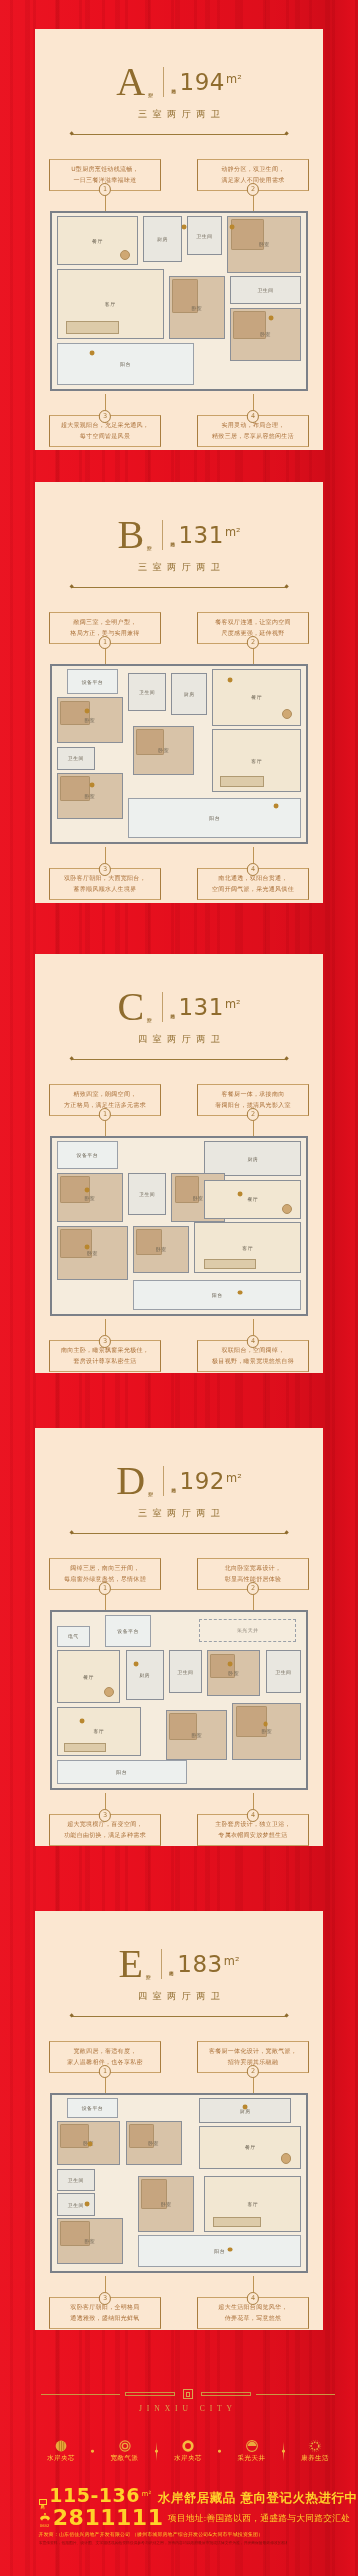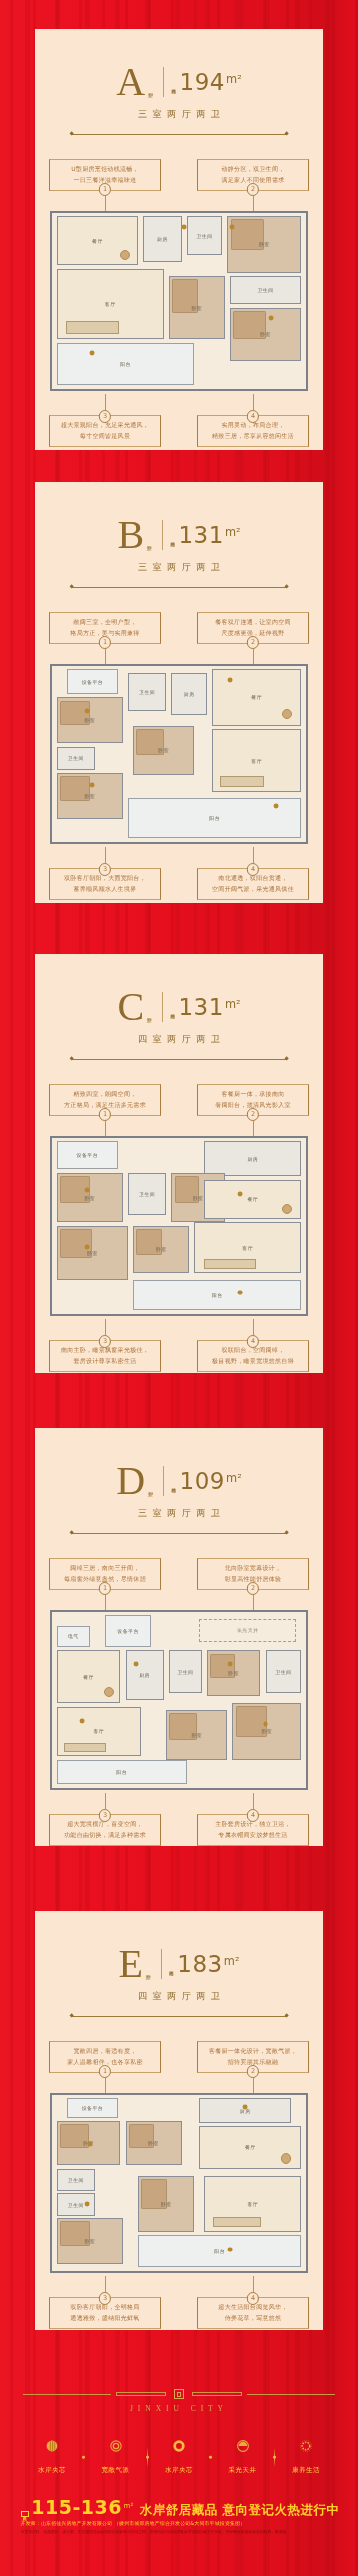--- a/index.html
+++ b/index.html
@@ -43,31 +43,31 @@
   .r-tile{background:#e9e7e0;}
   .r-light{background:#edf0ee;border-color:#9aa0a8;}
   .r-open{background:transparent;border:0.5px dashed #9aa0a8;}
   .rlabel{font-size:4.9px;color:#665e4e;z-index:2;letter-spacing:0.5px;}
   .r-open .rlabel{color:#8a8276;}
   .bed{position:absolute;left:2.2px;top:2.2px;width:44%;height:52%;background:#c3a079;border:0.5px solid #a88a61;border-radius:1.1px;opacity:.85;}
   .tbl{position:absolute;right:9%;bottom:10%;width:8.1px;height:8.1px;background:#cfa873;border:0.5px solid #b08e5d;border-radius:50%;}
   .sofa{position:absolute;bottom:7%;left:8%;width:48%;height:15%;background:#ddcba9;border:0.5px solid #b09a72;}
   .marker{position:absolute;width:4.9px;height:4.9px;border-radius:50%;background:#b9872e;transform:translate(-50%,-50%);z-index:3;}
   
-  .footer{position:relative;z-index:1;height:245px;}
+  .footer{position:relative;z-index:1;height:245px;padding-left:18px;}
   .fdiv{display:flex;align-items:center;padding:59px 23px 0;}
   .fline{flex:1;height:0.5px;background:#c99a43;}
   .frect{width:50px;height:3.8px;border:0.5px solid #c99a43;margin:0 5.4px;box-sizing:border-box;}
   .seal{width:8.1px;height:8.1px;border:0.5px solid #d8a64f;display:inline-block;position:relative;margin:0 2.2px;}
   .seal::after{content:"";position:absolute;inset:1.6px;border:0.5px solid #d8a64f;}
   .brand{margin-top:5.4px;text-align:center;color:#d8a64f;font-size:7.6px;letter-spacing:4.9px;font-family:"Liberation Serif","DejaVu Serif",serif;}
   .features{display:flex;align-items:center;justify-content:center;margin-top:26px;}
   .feature{display:flex;flex-direction:column;align-items:center;width:50px;}
   .feature svg{width:14px;height:14px;}
-  .flabel{margin-top:13px;font-size:6.5px;color:#ffd23f;letter-spacing:0.5px;white-space:nowrap;}
+  .flabel{margin-top:1px;font-size:6.5px;color:#ffd23f;letter-spacing:0.5px;white-space:nowrap;}
   .fsep{position:relative;width:0.5px;height:19.5px;background:linear-gradient(#e8b74a00,#e8b74a,#e8b74a00);margin:0 6.5px;}
   .fsep::after{content:"";position:absolute;left:-1.1px;top:50%;width:2.7px;height:2.7px;border-radius:50%;background:#f2b53d;transform:translateY(-50%);}
   .banner{position:relative;margin-top:24px;padding:0 71px 0 20.6px;}
   .brow1{display:flex;align-items:flex-end;white-space:nowrap;}
   .tagbox{writing-mode:vertical-rl;font-size:3.8px;color:#ffd229;border:0.5px solid #ffd229;padding:1.1px 0.5px;letter-spacing:0.5px;margin-right:2.7px;}
   .range{font-size:19px;font-weight:bold;color:#ffd229;line-height:.9;letter-spacing:0.5px;}
   .runit{font-size:7px;color:#ffd229;margin:0 0 6.5px 1.6px;}
   .headline{font-size:12.5px;font-weight:bold;color:#ffd229;margin-left:6.5px;letter-spacing:0.5px;line-height:1.2;}
   .brow2{display:flex;align-items:flex-end;margin-top:4.3px;white-space:nowrap;}
   .phoneblock{display:flex;flex-direction:column;align-items:center;margin-right:2.2px;}
@@ -314,21 +314,21 @@
       </div>
     </div>
   </section>
 
   <section class="card" style="margin-top:55px;height:418px;">
     <div class="uhead">
       <span class="uletter">D</span>
       <span class="usuffix">户型</span>
       <span class="usep"></span>
       <span class="uareatag">建面约</span>
-      <span class="uareanum">109</span>
+      <span class="uareanum">192</span>
       <span class="uareaunit">m²</span>
     </div>
     <div class="ulayout">三室两厅两卫</div>
     <div class="udivider"></div>
     <div class="crow top">
       <div class="callout c-top">
         <div class="cl">阔绰三居，南向三开间，</div>
         <div class="cl">每扇窗外绿意盎然，尽情休憩</div>
         <span class="cnum">1</span>
       </div>
@@ -533,19 +533,30 @@
       </div>
     </div>
 
     <div class="banner">
       <div class="brow1">
         <span class="tagbox">建面约</span>
         <span class="range">115-136</span>
         <span class="runit">m²</span>
         <span class="headline">水岸舒居藏品  意向登记火热进行中</span>
       </div>
+      <div class="brow2">
+        <span class="phoneblock">
+          <svg viewBox="0 0 24 20">
+              <path d="M2 14 C2 5 22 5 22 14 L18 18 C16 12 8 12 6 18 Z" fill="#ffd229"></path>
+              <circle cx="12" cy="4" r="2" fill="#ffd229"></circle>
+            </svg>
+          <em>0632</em>
+        </span>
+        <span class="phonenum">2811111</span>
+        <span class="address">项目地址:善国路以西，通盛路与大同路交汇处</span>
+      </div>
       <div class="developer">开发商：山东佰佳兴房地产开发有限公司 （滕州市城郊房地产综合开发公司&amp;大同市平城投资集团）</div>
       <div class="disclaimer">本宣传资料，包括图片、设计图、文字描述或其他资料仅供参考与识别之用，所有内容均以政府最后审批或法律文件为准，开发商保留最终修改的权利，敬请留意最新资料，本广告于2024年7月发布。</div>
 
     </div>
   </footer>
 </div>
 
 
 </body></html>

